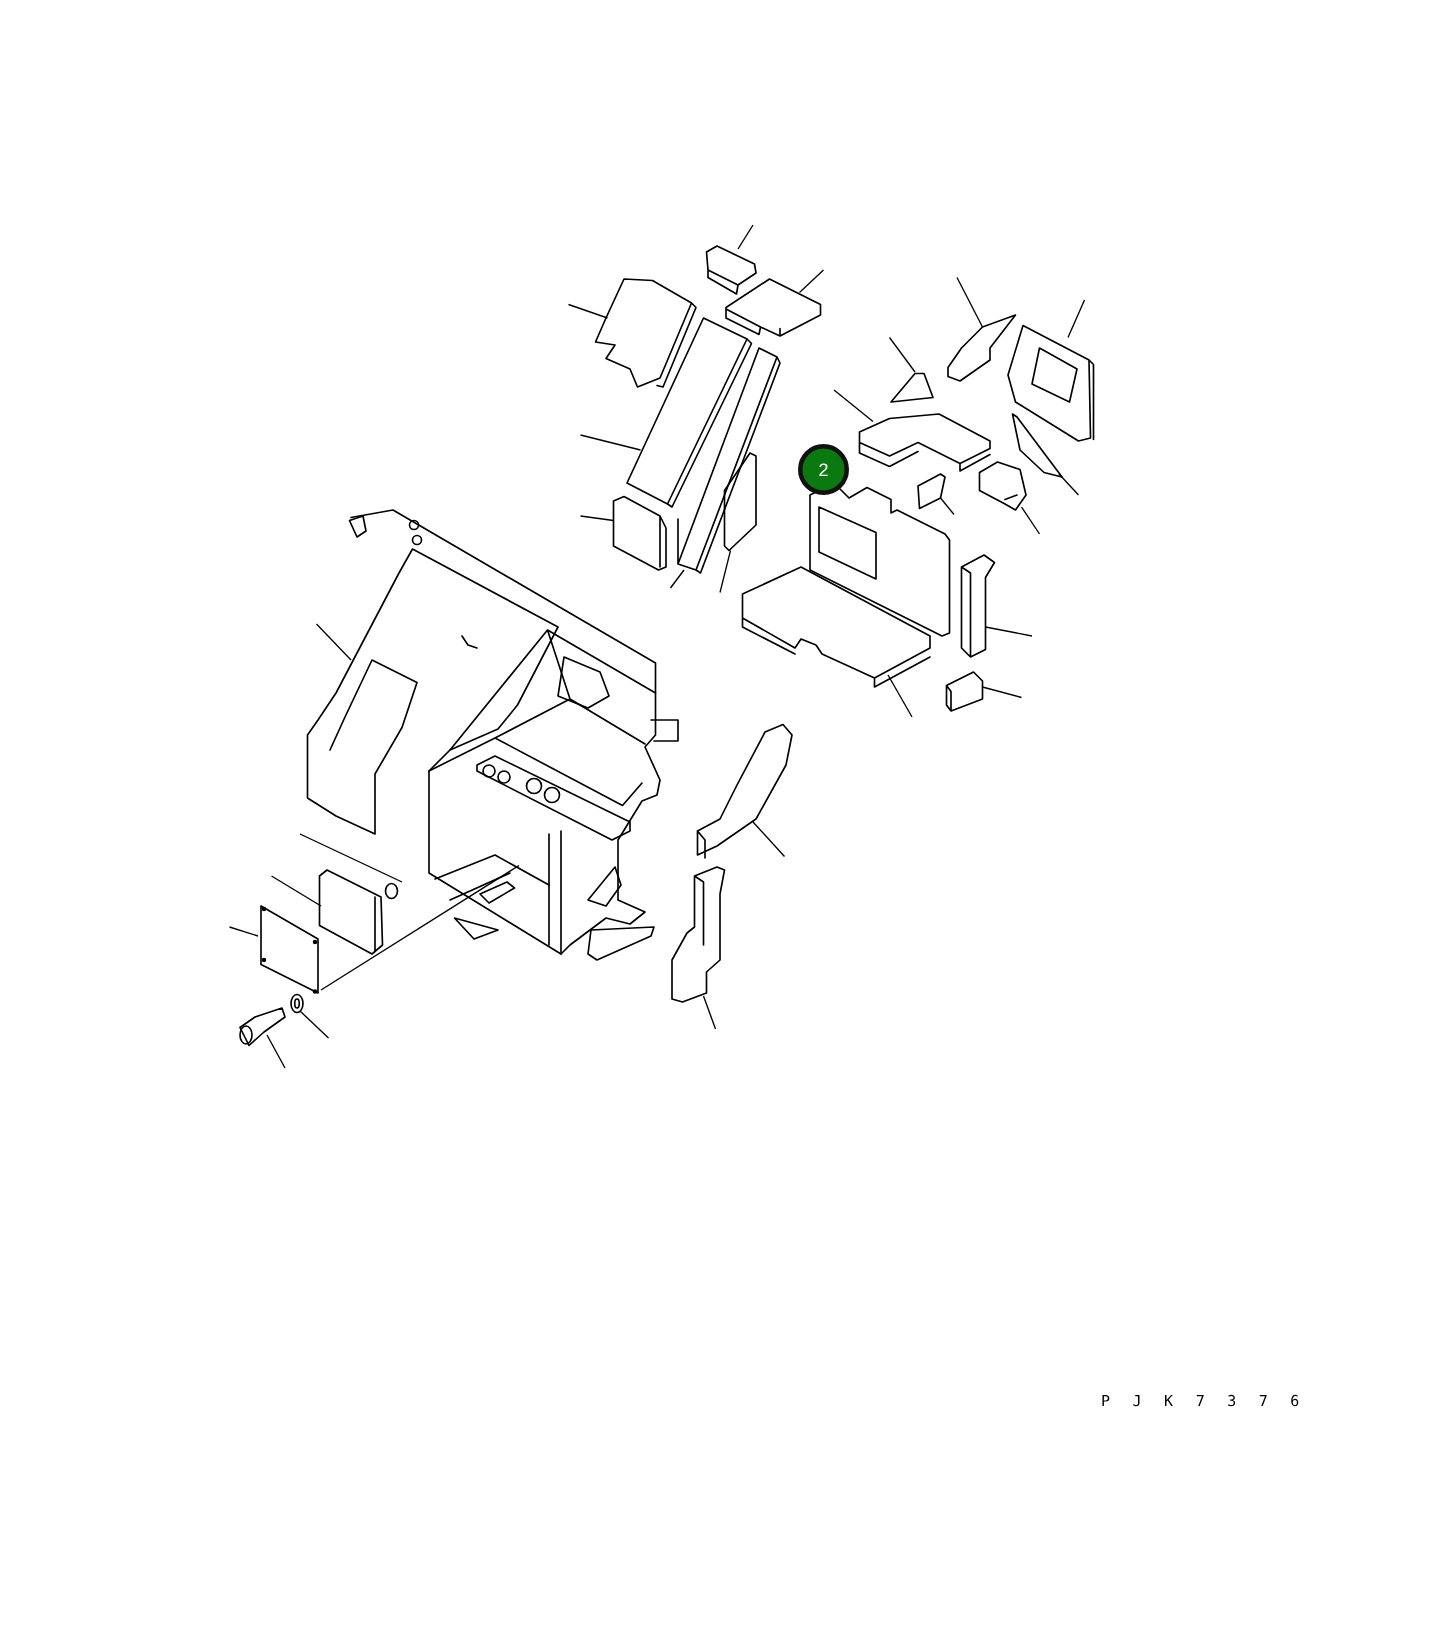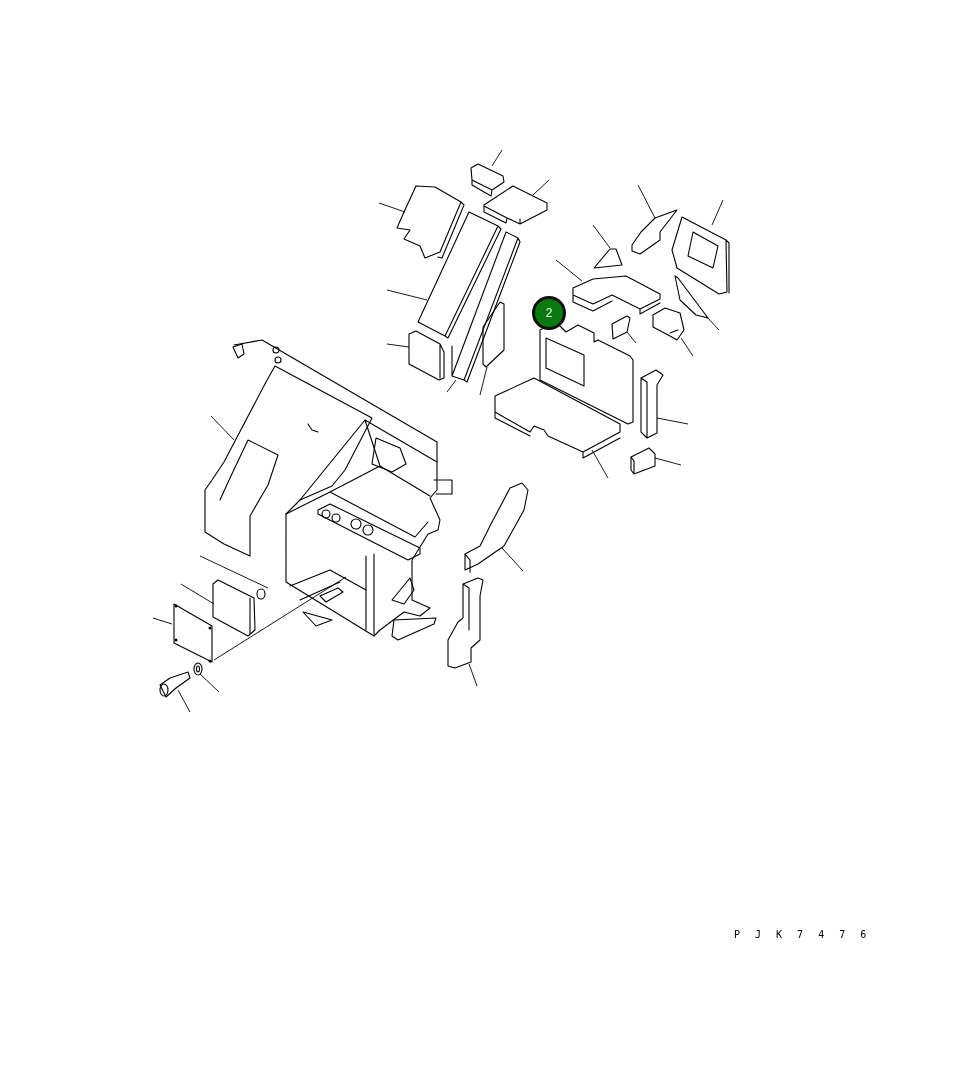--- a/index.html
+++ b/index.html
@@ -145,13 +145,13 @@
   </g>
   <g>
     <path class="ln" d="M463,584 L478,578 L483,580 L480,596 L480,640 L471,648 L471,662 L455,668 L448,666 L448,640 L458,622 L463,618 Z M463,584 L469,588 L469,630"></path>
     <line class="lead" x1="469" y1="664" x2="477" y2="686"></line>
   </g>
 </svg>
 
 <div class="callout" style="left:532px; top:296px;">
   <span>2</span>
 </div>
-<div class="code" style="left:734px; top:929px;">P J K 7 4 7 6</div>
+<div class="code" style="left:734px; top:929px;">P J K 7 3 7 6</div>
 
 </body></html>

